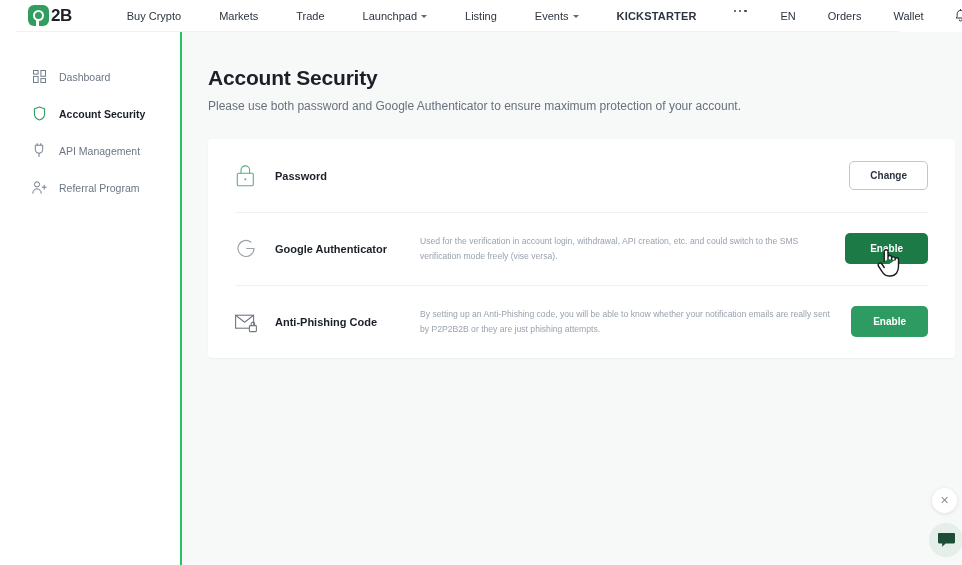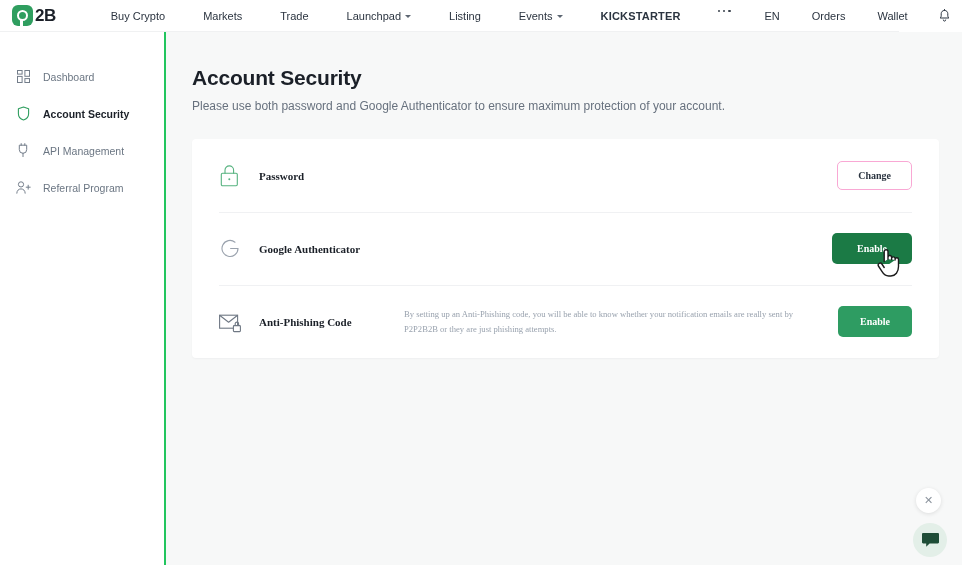--- a/index.html
+++ b/index.html
@@ -2,21 +2,21 @@
 <html><head>
 <meta charset="utf-8">
 <style>
   * { box-sizing: border-box; margin: 0; padding: 0; }
   html, body {
     width: 962px; height: 565px;
     font-family: "Liberation Sans", sans-serif;
     background: #ffffff;
     overflow: hidden;
   }
-  .app { position: relative; width: 899px; height: 565px; }
+  .app { position: relative; width: 899px; height: 565px; padding-left: 16px; }
 
   
   .topnav {
     height: 32px;
     display: flex;
     align-items: center;
     background: #ffffff;
     border-bottom: 1px solid #f0f1f2;
     padding: 0 14px 0 12px;
   }
@@ -75,21 +75,21 @@
   .side-label { font-size: 10.5px; color: #6b7683; white-space: nowrap; }
   .side-item.active .side-label { color: #1b2028; font-weight: bold; }
 
   
   .content { flex: 1; background: #f7f8f8; padding: 34px 24px 0 26px; position: relative; }
   .page-title { font-size: 21px; font-weight: bold; color: #1b2028; letter-spacing: -0.2px; }
   .page-sub { font-size: 12px; color: #67717e; margin-top: 9px; }
 
   .card {
     margin-top: 26px; background: #ffffff; border-radius: 4px;
-    width: 747px; box-shadow: 0 1px 2px rgba(20,30,40,0.04); font-family: Liberation Serif, serif;
+    width: 747px; box-shadow: 0 1px 2px rgba(20,30,40,0.04);
   }
   .row { display: flex; align-items: center; padding: 0 27px; min-height: 73px; position: relative; }
   .row + .row::before {
     content: ""; position: absolute; left: 27px; right: 27px; top: 0;
     height: 1px; background: #f0f1f3;
   }
   .row-icon { width: 40px; flex-shrink: 0; display: flex; align-items: center; }
   .row-title { font-size: 11px; font-weight: bold; color: #1b2028; width: 145px; flex-shrink: 0; }
   .row-desc { font-size: 8.6px; color: #99a2ae; line-height: 1.65; flex: 1; padding-right: 18px; max-width: 437px; }
   .row-action { margin-left: auto; flex-shrink: 0; }
@@ -267,20 +267,21 @@
           </div>
         </div>
 
         <div class="row">
           <div class="row-icon">
             <svg width="23" height="23" viewBox="0 0 23 23" fill="none">
               <path d="M16 5.2A8 8 0 1019 11.5h-7.4" stroke="#9aa2ad" stroke-width="1.1" stroke-linecap="round"></path>
             </svg>
           </div>
           <div class="row-title">Google Authenticator</div>
+          <div class="row-desc">Used for the verification in account login, withdrawal, API creation, etc. and could switch to the SMS verification mode freely (vise versa).</div>
           <div class="row-action">
             <button class="btn-green hover">Enable</button>
           </div>
         </div>
 
         <div class="row">
           <div class="row-icon">
             <svg width="26" height="22" viewBox="0 0 26 22" fill="none">
               <rect x="0.6" y="4.2" width="18" height="13" stroke="#6f7884" stroke-width="1.1"></rect>
               <path d="M0.6 4.2l9 7 9-7" stroke="#6f7884" stroke-width="1.1" stroke-linejoin="round"></path>

